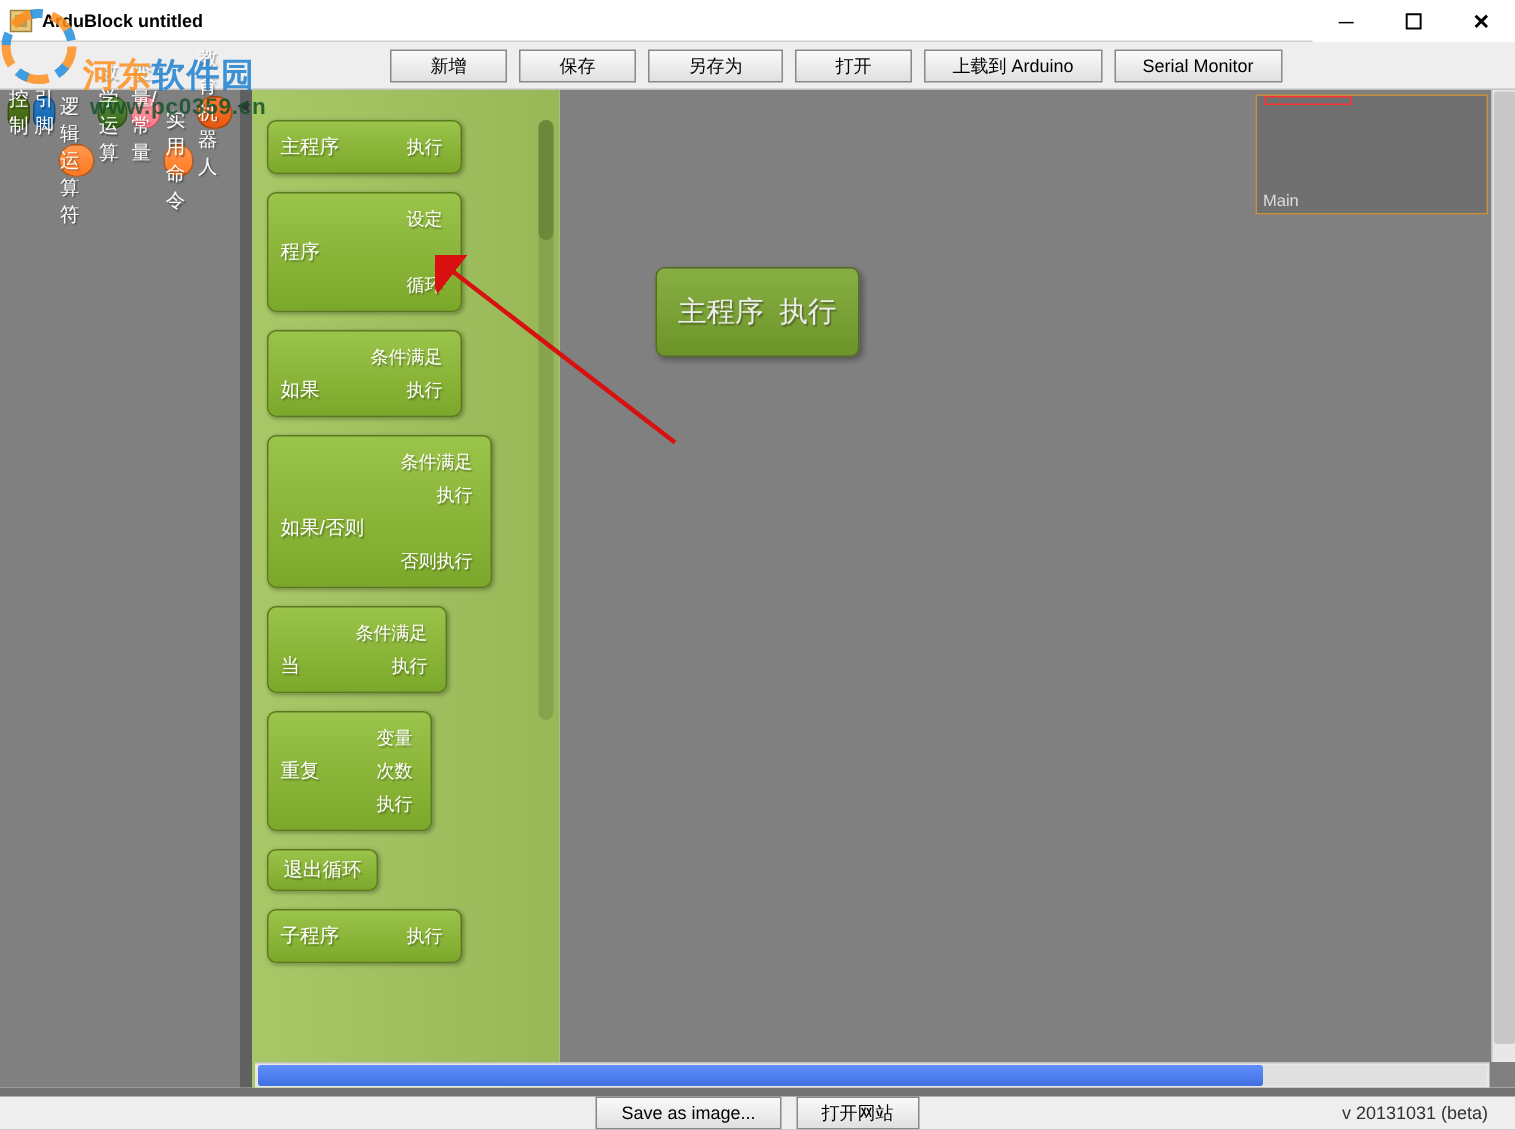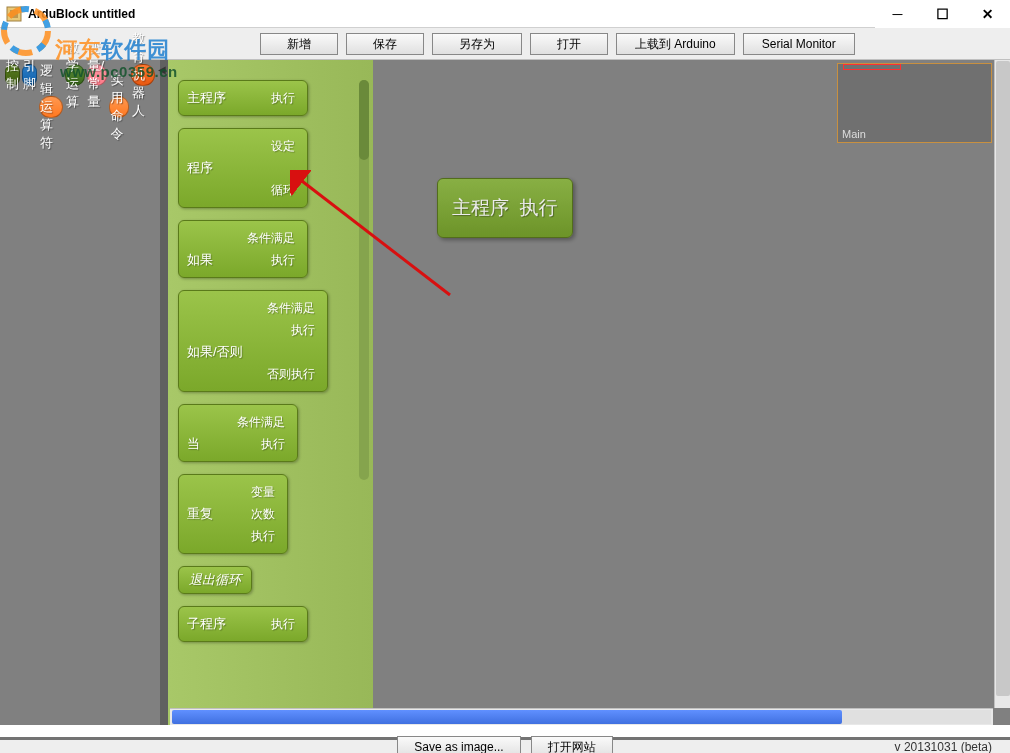--- a/index.html
+++ b/index.html
@@ -37,21 +37,21 @@
 
 
 .palette { width: 205px; background: linear-gradient(to right, #a8c868, #98b858); padding: 20px 10px 10px 10px; overflow-y: auto; position: relative; z-index: 2; }
 .palette-scrollbar { position: absolute; right: 4px; top: 20px; width: 10px; height: 400px; background: rgba(120,150,70,0.6); border-radius: 5px; }
 .palette-thumb { width: 10px; height: 80px; background: #6a8a3a; border-radius: 5px; }
 
 .block { background: linear-gradient(#9bc44a, #7ba82a); border: 1px solid #5a7a1a; border-radius: 6px; margin-bottom: 12px; padding: 6px 8px; color: #fff; font-size: 13px; text-shadow: 1px 1px 1px rgba(0,0,0,0.3); position: relative; box-shadow: 1px 1px 3px rgba(0,0,0,0.3); }
 .block-row { display: flex; justify-content: space-between; align-items: center; height: 22px; }
 .block-label-main { font-weight: normal; }
 .block-label-slot { font-size: 12px; text-align: right; padding-right: 4px; }
-.block.small { padding: 4px 10px; display: inline-block; font-style: italic; }
+.block.small { padding: 4px 10px; display: inline-block; }
 
 
 .canvas { flex: 1; background: #808080; position: relative; overflow: hidden; }
 .canvas-block { position: absolute; left: 35px; top: 118px; background: linear-gradient(#8ab83a, #6a981a); border: 1px solid #4a6a0a; border-radius: 6px; padding: 16px 14px; color: #fff; font-size: 19px; text-shadow: 1px 1px 1px rgba(0,0,0,0.4); opacity: 0.85; box-shadow: 2px 2px 4px rgba(0,0,0,0.4); margin-left: 29px; }
 
 
 .arrow { position: absolute; left: 290px; top: 110px; z-index: 10; }
 
 
 .minimap { position: absolute; right: 18px; top: 3px; width: 155px; height: 80px; background: #707070; border: 1px solid #c89040; z-index: 3; }
@@ -61,21 +61,21 @@
 
 .canvas-vscroll { position: absolute; right: 0; top: 0; width: 16px; height: calc(100% - 17px); background: #e8e8e8; border-left: 1px solid #c0c0c0; z-index: 3;}
 .canvas-vthumb { width: 14px; margin: 1px; height: 635px; background: #c8c8c8; border-radius: 2px; }
 
 
 .hscroll { position: absolute; left: 170px; bottom: 28px; right: 17px; height: 17px; background: #e8e8e8; display: flex; align-items: center; z-index: 3; border-top: 1px solid #c0c0c0;}
 .hscroll-track { flex: 1; height: 14px; background: #e0e0e0; position: relative; margin: 0 2px; }
 .hscroll-thumb { height: 14px; width: 670px; background: linear-gradient(#6090ff,#4070e0); border-radius: 2px; }
 
 
-.bottombar { position: absolute; bottom: 0; left: 0; right: 0; height: 16px; background: #eeeeee; border-top: 3px solid #737373; display: flex; align-items: center; justify-content: center; gap: 10px; margin-top: 48px; }
+.bottombar { position: absolute; bottom: 0; left: 0; right: 0; height: 28px; background: #eeeeee; border-top: 6px solid #737373; display: flex; align-items: center; justify-content: center; gap: 10px; margin-top: 48px; }
 .bottom-btn { background: linear-gradient(#fafafa, #e0e0e0); border: 1px solid #888; padding: 2px 16px; font-size: 12px; height: 22px; cursor: pointer; font-family: inherit; }
 .version-text { position: absolute; right: 18px; font-size: 12px; color: #333; }
 
 
 .watermark { position: absolute; left: 0; top: 5px; z-index: 20; pointer-events: none; opacity: 0.85; }
 .wm-logo { display: inline-block; }
 .wm-text { font-size: 22px; font-weight: bold; letter-spacing: 1px; }
 .wm-text .c1 { color: #ff9020; }
 .wm-text .c2 { color: #2080d0; }
 .wm-url { font-size: 15px; color: #14532d; font-weight: bold; letter-spacing: 0.5px; margin-left: 60px; margin-top: -2px;}

